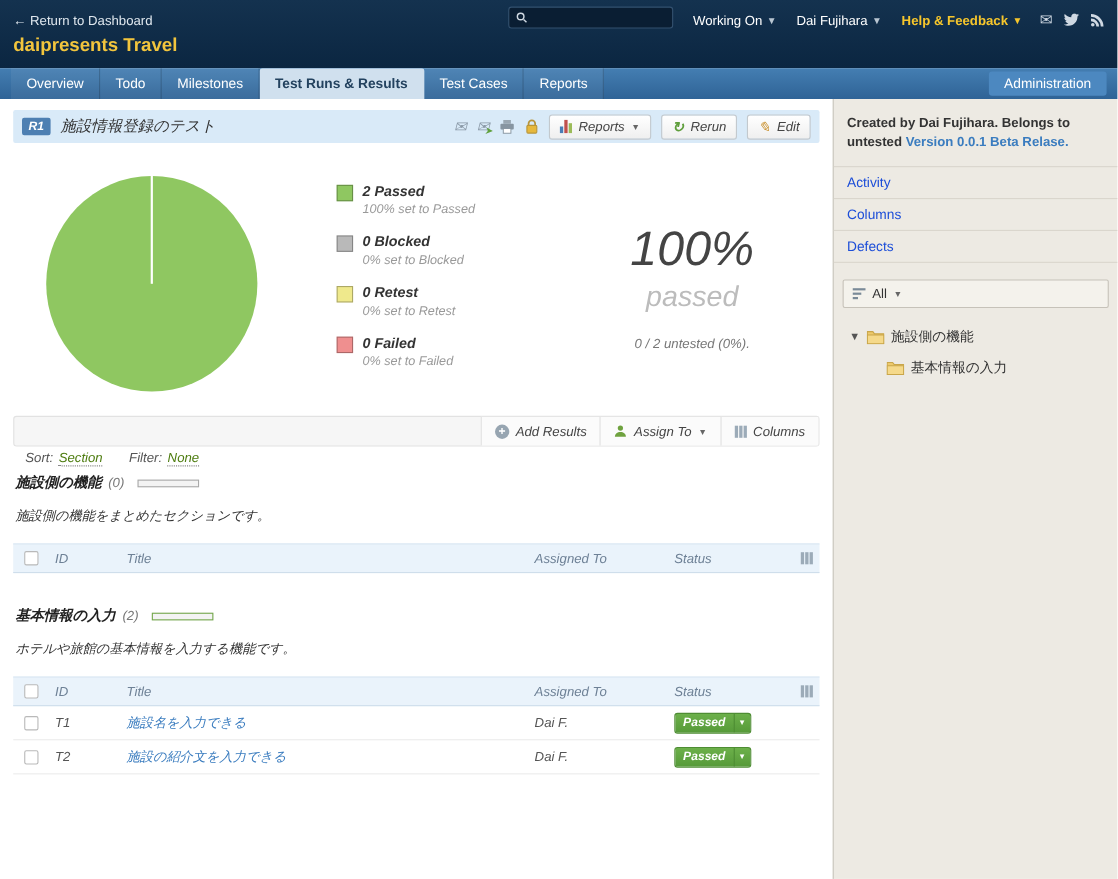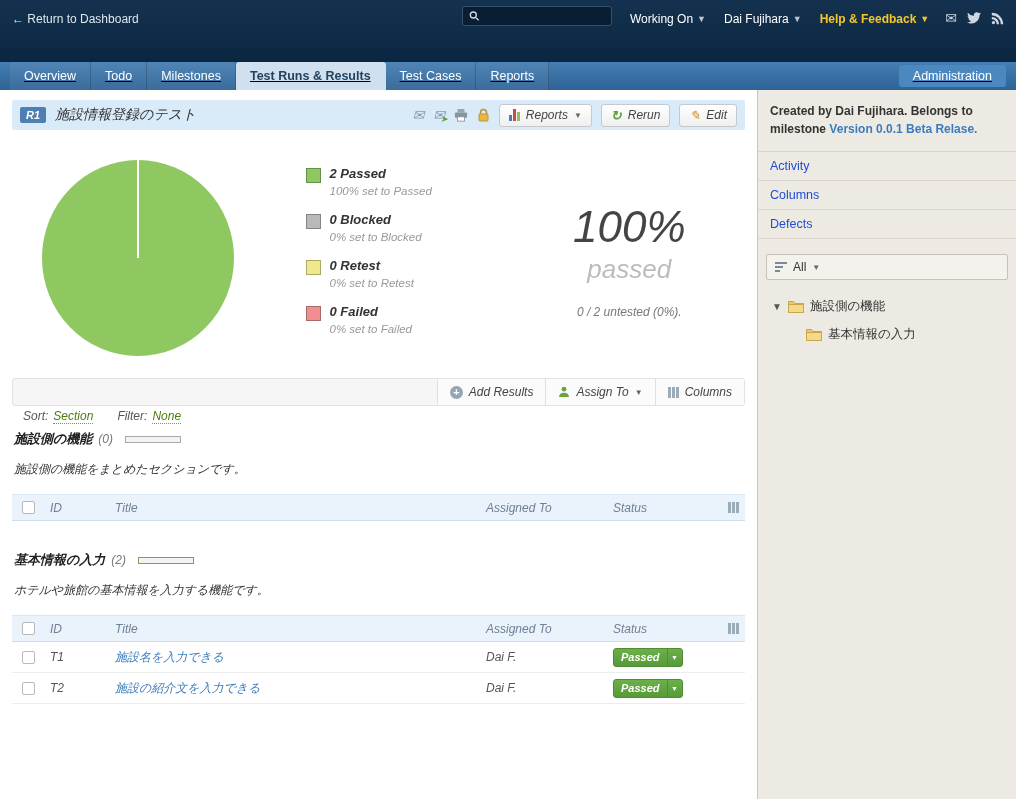--- a/index.html
+++ b/index.html
@@ -17,21 +17,21 @@
   .hdr-menu { display:flex; align-items:center; gap:4px; margin-left:18px; font-size:12px; color:#fff; cursor:pointer; white-space:nowrap; }
   .hdr-menu .caret { font-size:9px; color:#b9c6d2; }
   .hdr-menu.help { color:#f6c62c; font-weight:bold; }
   .hdr-menu.help .caret { color:#f6c62c; }
   .hdr-icons { display:flex; align-items:center; gap:10px; margin-left:16px; }
   .hdr-icons span { cursor:pointer; display:flex; }
   .proj-title { padding:5px 12px 0; font-size:17px; font-weight:bold; color:#f2c53d; }
 
   
   .tab-bar { position:absolute; top:62px; left:0; width:1016px; height:28px;
-    background:linear-gradient(#447eb2,#2f6396); display:flex; align-items:stretch; padding-left:10px;text-decoration:underline; }
+    background:linear-gradient(#447eb2,#2f6396); display:flex; align-items:stretch; padding-left:10px; }
   .tab { height:28px; line-height:28px; padding:0 14px; color:#fff; font-size:12.5px;
     background:rgba(255,255,255,0.06); border-right:1px solid rgba(0,0,0,0.18); cursor:pointer; white-space:nowrap; }
   .tab.active { background:#d0e0ee; color:#23425f; font-weight:bold; border-radius:3px 3px 0 0; border-right:1px solid transparent; }
   .admin-btn { margin-left:auto; margin-right:10px; align-self:center; background:#4c88c0; color:#fff;
     padding:4px 14px; border-radius:3px; font-size:12.5px; cursor:pointer; }
 
   
   .main { position:absolute; top:90px; left:0; width:757px; height:709px; background:#fff; overflow:hidden;font-style:italic; }
 
   .run-bar { margin:10px 12px 0; background:#d9eaf8; height:30px; border-radius:2px;
@@ -164,20 +164,21 @@
       </span>
       <span>
         <svg width="13" height="13" viewBox="0 0 16 16">
             <circle cx="3" cy="13" r="2" fill="#cfd8e2"></circle>
             <path d="M1 6a9 9 0 0 1 9 9h-3a6 6 0 0 0-6-6z" fill="#cfd8e2"></path>
             <path d="M1 1a14 14 0 0 1 14 14h-3A11 11 0 0 0 1 4z" fill="#cfd8e2"></path>
           </svg>
       </span>
     </span>
   </div>
+  <div class="proj-title">daipresents Travel</div>
 </div>
 
 <div class="tab-bar">
   <span class="tab">Overview</span>
   <span class="tab">Todo</span>
   <span class="tab">Milestones</span>
   <span class="tab active">Test Runs &amp; Results</span>
   <span class="tab">Test Cases</span>
   <span class="tab">Reports</span>
   <span class="admin-btn">Administration</span>
@@ -374,21 +375,21 @@
           <span class="sb-caret">▼</span>
         </span>
       </span>
       <span class="col-icon"></span>
     </div>
   </div>
 </div>
 
 <div class="sidebar">
   <div class="sb-created">
-    <span>Created by Dai Fujihara. Belongs to milestone</span>
+    <span>Created by Dai Fujihara. Belongs to untested</span>
     <span class="sb-link">Version 0.0.1 Beta Relase.</span>
   </div>
   <div class="sb-nav-item">Activity</div>
   <div class="sb-nav-item">Columns</div>
   <div class="sb-nav-item">Defects</div>
 
   <div class="sb-filter">
     <svg width="12" height="12" viewBox="0 0 12 12">
         <rect x="0" y="1" width="12" height="2" fill="#7a8a98"></rect>
         <rect x="0" y="5" width="8" height="2" fill="#7a8a98"></rect>

